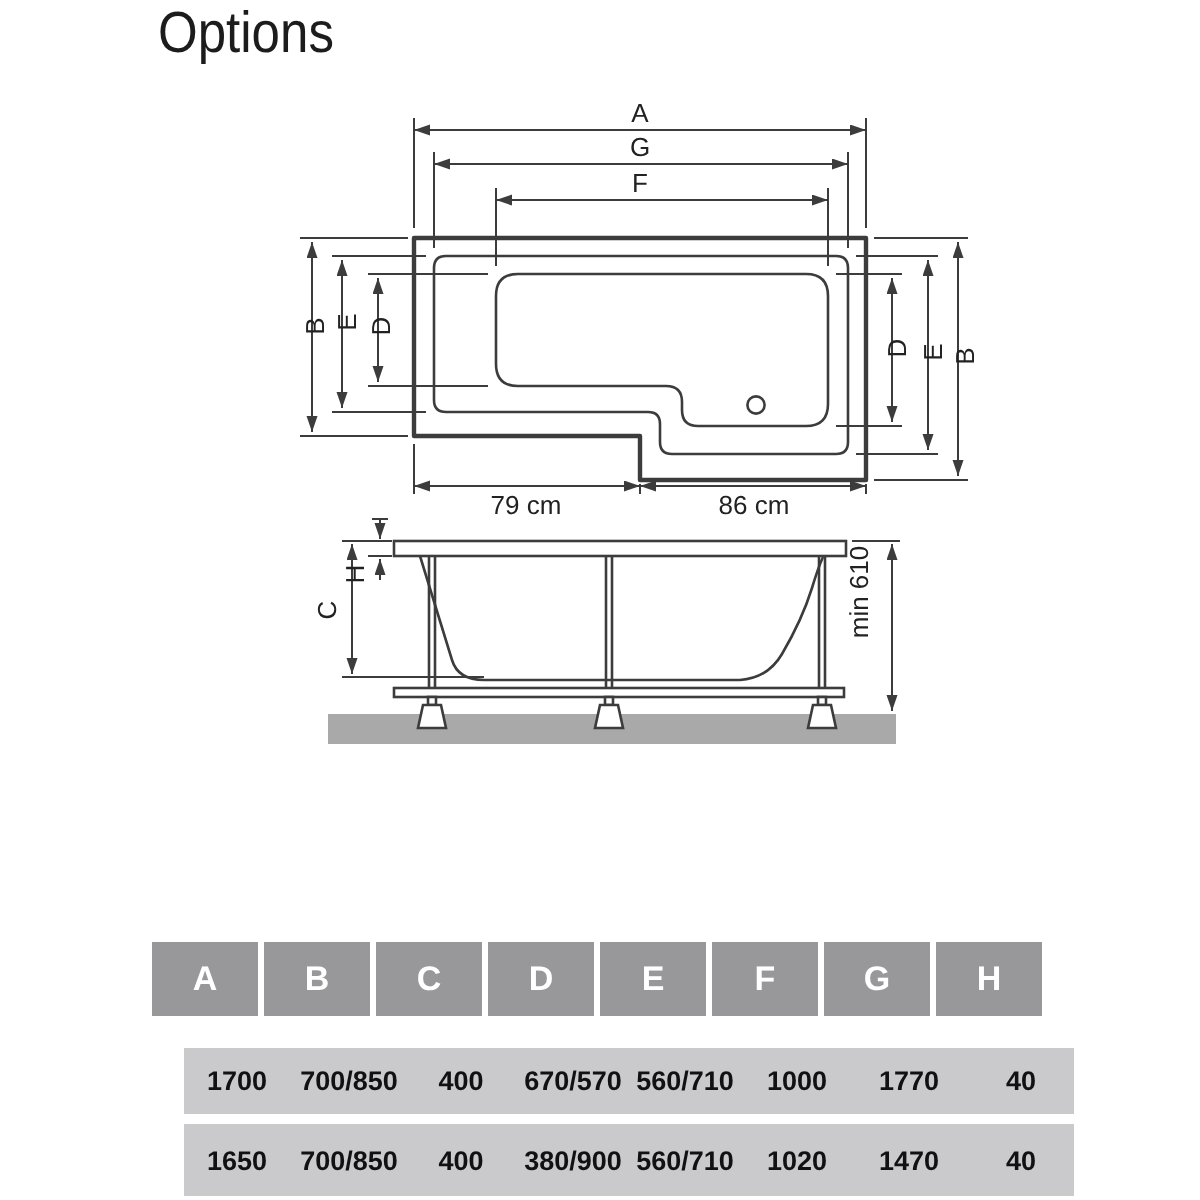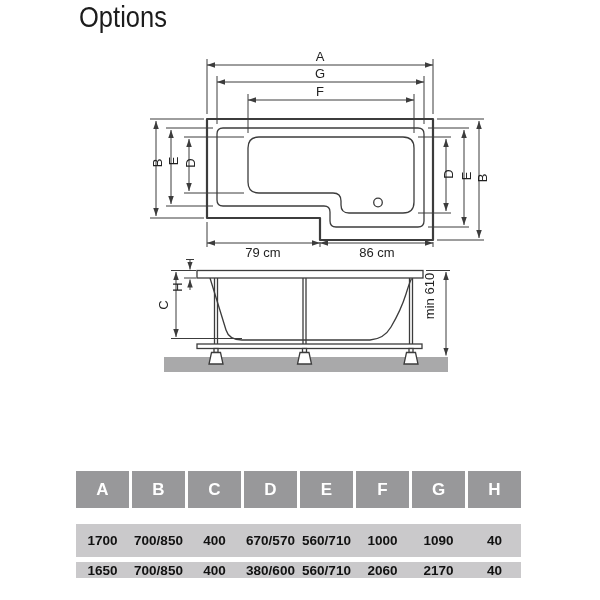--- a/index.html
+++ b/index.html
@@ -26,24 +26,24 @@
   svg .mark{fill:var(--line);stroke:none;}
   .spec-table{position:absolute;left:76px;top:471px;width:445px;}
   .thead{display:flex;gap:3px;height:37px;}
   .thead .hcell{
     width:53px;flex:0 0 53px;background:var(--header-bg);color:var(--header-text);
     display:flex;align-items:center;justify-content:center;
     font-size:17px;font-weight:700;
   }
   .trow{
     display:flex;gap:3px;background:var(--row-bg);width:445px;
-    align-items:center;position:absolute;left:0;
+    align-items:center;position:absolute;left:16px;
   }
   .trow.r1{top:53px;height:33px;}
-  .trow.r2{top:91px;height:16px;}
+  .trow.r2{top:91px;height:36px;}
   .trow .vcell{
     width:53px;flex:0 0 53px;text-align:center;
     font-size:13.5px;font-weight:700;color:#111;
   }
 </style>
 </head>
 <body>
 
 <h1 class="page-title">Options</h1>
 
@@ -178,26 +178,26 @@
     <div class="hcell">G</div>
     <div class="hcell">H</div>
   </div>
   <div class="trow r1">
     <div class="vcell">1700</div>
     <div class="vcell">700/850</div>
     <div class="vcell">400</div>
     <div class="vcell">670/570</div>
     <div class="vcell">560/710</div>
     <div class="vcell">1000</div>
-    <div class="vcell">1090</div>
+    <div class="vcell">1770</div>
     <div class="vcell">40</div>
   </div>
   <div class="trow r2">
     <div class="vcell">1650</div>
     <div class="vcell">700/850</div>
     <div class="vcell">400</div>
-    <div class="vcell">380/600</div>
+    <div class="vcell">380/900</div>
     <div class="vcell">560/710</div>
-    <div class="vcell">2060</div>
-    <div class="vcell">2170</div>
+    <div class="vcell">1020</div>
+    <div class="vcell">1470</div>
     <div class="vcell">40</div>
   </div>
 </div>
 
 </body></html>

